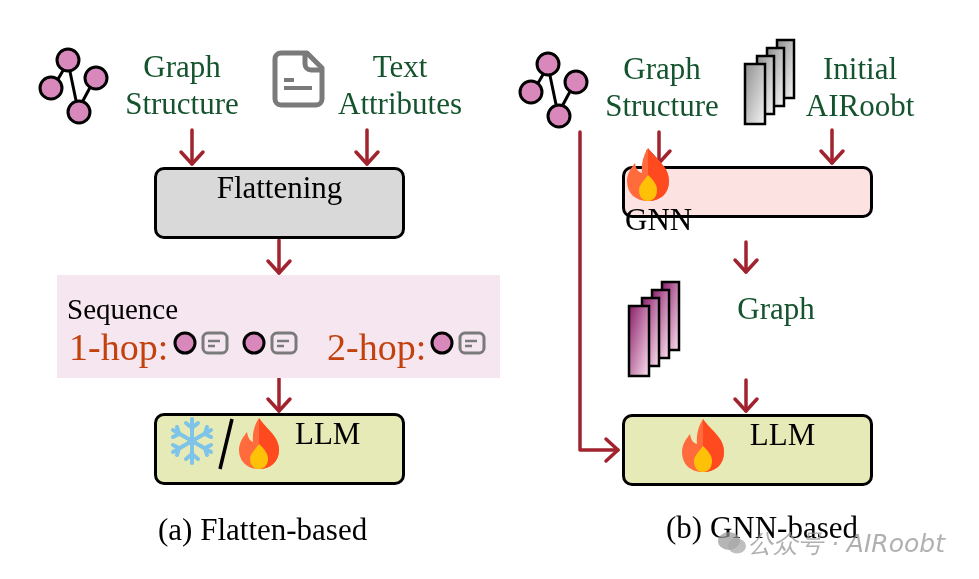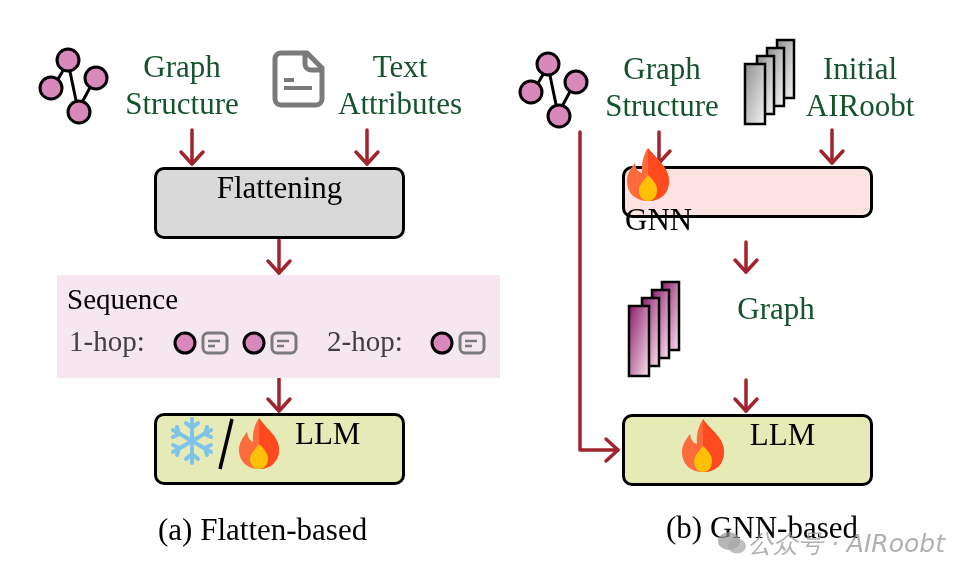--- a/index.html
+++ b/index.html
@@ -4,21 +4,21 @@
 <style>
   html,body{margin:0;padding:0;background:#ffffff;}
   body{width:979px;height:579px;position:relative;overflow:hidden;font-family:"Liberation Serif","DejaVu Serif",serif;color:#000;}
   .label{position:absolute;text-align:center;font-size:31px;line-height:37px;color:#14532d;white-space:nowrap;}
   .box{position:absolute;border:3px solid #000;border-radius:10px;box-sizing:border-box;display:flex;align-items:flex-start;justify-content:center;font-size:31px;}
   .flat{background:#d9d9d9;}
   .gnn{background:#fde2e2;}
   .llm{background:#e6eab6;}
   .seq{position:absolute;background:#f5e6ef;}
   .seq-title{position:absolute;font-size:29px;color:#000;}
-  .hop{position:absolute;font-size:29px;color:#404040;white-space:nowrap;}
+  .hop{position:absolute;font-size:38px;color:#c2410c;white-space:nowrap;}
   .caption{position:absolute;font-size:31px;white-space:nowrap;}
   .watermark{position:absolute;font-family:"DejaVu Sans",sans-serif;font-size:25px;color:rgba(150,150,150,0.75);white-space:nowrap;}
   svg{position:absolute;overflow:visible;}
 </style>
 </head>
 <body>
 
 <svg width="979" height="579" style="left:0;top:0;">
   <defs>
     <marker id="ah" markerWidth="10" markerHeight="10" refX="5" refY="5" orient="auto" markerUnits="userSpaceOnUse" viewBox="0 0 10 10">
@@ -93,21 +93,21 @@
   <div class="label" style="left:325px;top:48px;width:150px;">
     <div>Text</div>
     <div>Attributes</div>
   </div>
 
   <div class="box flat" style="left:154px;top:167px;width:251px;height:72px;">
     <span>Flattening</span>
   </div>
 
   <div class="seq" style="left:57px;top:275px;width:443px;height:103px;">
-    <div class="seq-title" style="left:10px;top:8px;">Sequence</div>
+    <div class="seq-title" style="left:10px;top:18px;">Sequence</div>
     <div class="hop" style="left:12px;top:50px;">1-hop:</div>
     <div class="hop" style="left:270px;top:50px;">2-hop:</div>
 
     <svg width="24" height="24" style="left:116px;top:56px;">
         <circle cx="12" cy="12" r="10" fill="#d988bb" stroke="#000" stroke-width="3"></circle>
       </svg>
     <svg width="28" height="24" style="left:144px;top:56px;">
         <rect x="2" y="2" width="24" height="20" rx="5" fill="none" stroke="#7a7a7a" stroke-width="3"></rect>
         <line x1="7" y1="10" x2="19" y2="10" stroke="#7a7a7a" stroke-width="2.5"></line>
         <line x1="7" y1="15" x2="14" y2="15" stroke="#7a7a7a" stroke-width="2.5"></line>

